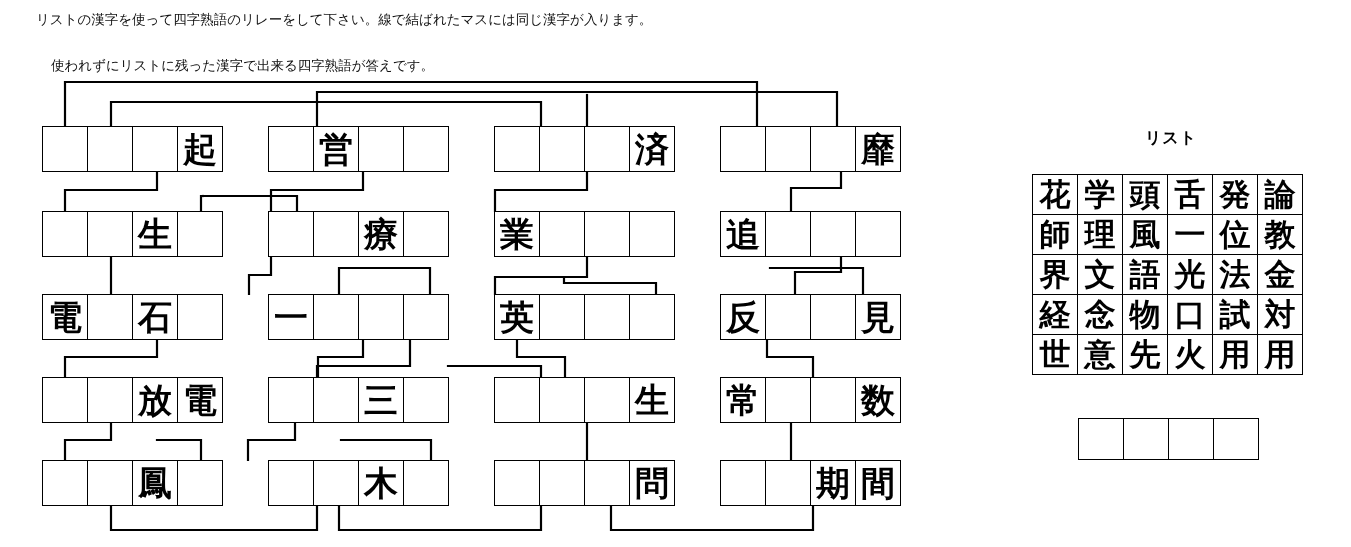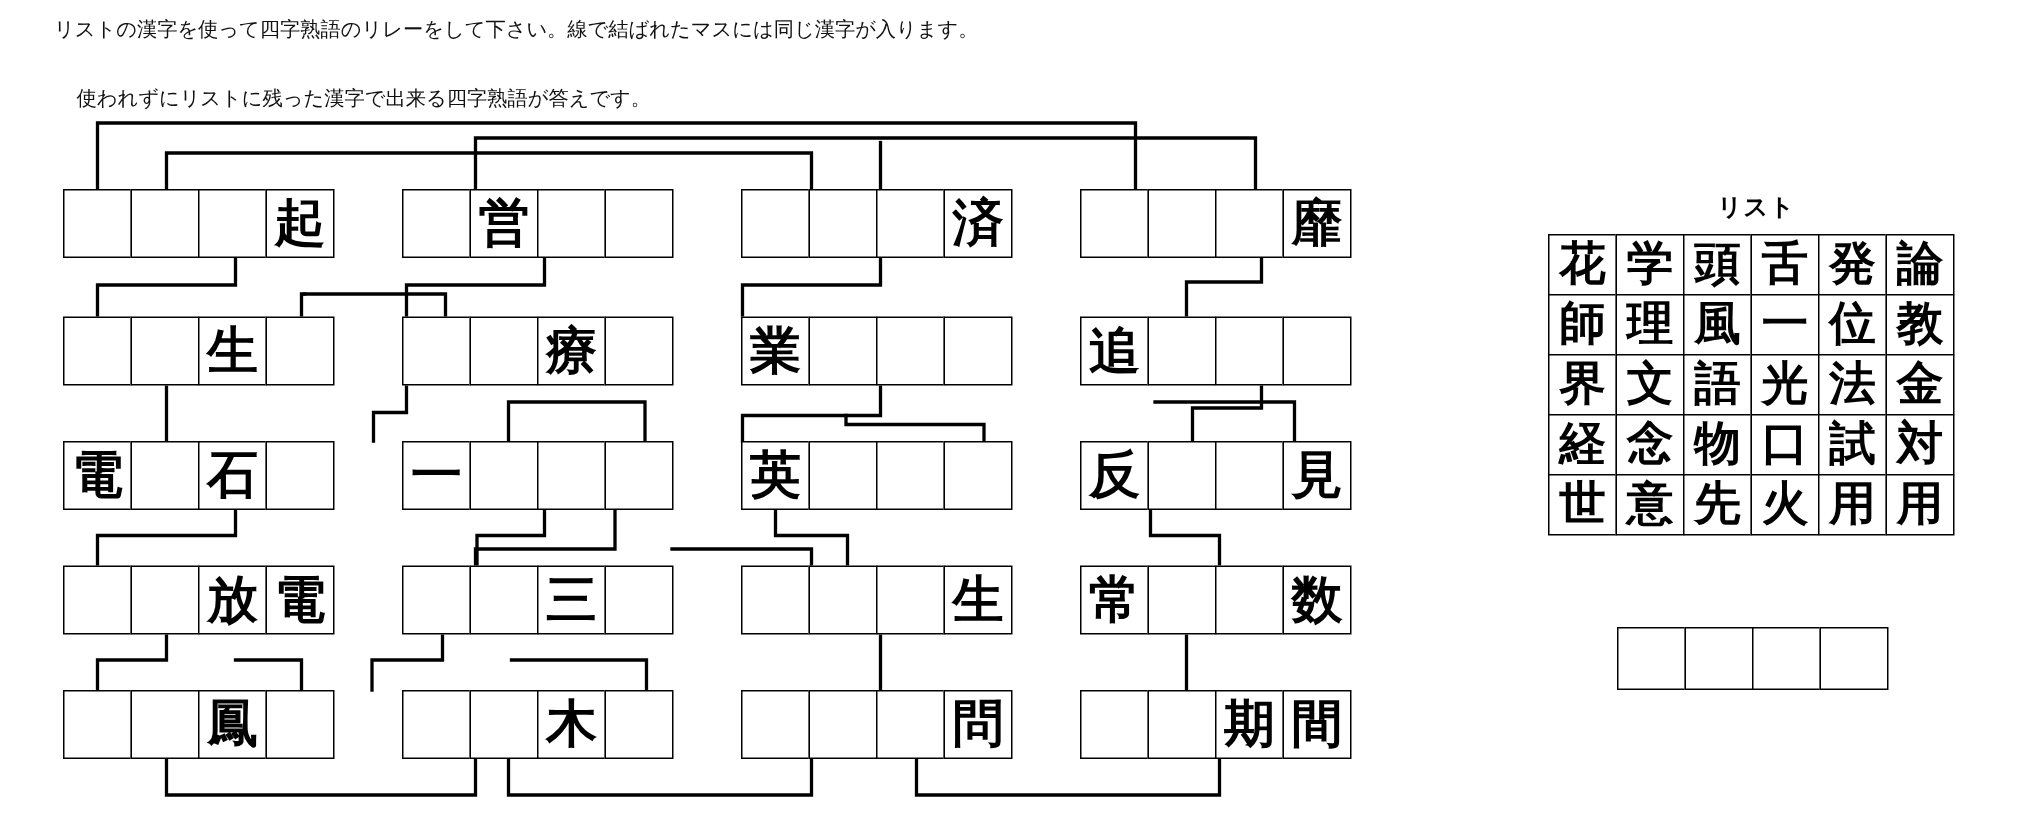--- a/index.html
+++ b/index.html
@@ -27,21 +27,21 @@
     display:flex;align-items:center;justify-content:center;
     font-family:"DejaVu Serif","Liberation Serif",serif;
     font-size:34px;line-height:1;font-weight:700;color:#000;
   }
   .cell:first-child{margin-left:0;}
 
   
   #listwrap{position:absolute;left:1032px;top:128px;}
   #list-title{
     width:278px;text-align:center;font-size:16px;font-weight:700;
-    letter-spacing:1px;margin-bottom:7px;color:#000;
+    letter-spacing:1px;margin-bottom:25px;color:#000;
   }
   #list-grid{display:flex;flex-direction:column;}
   .lrow{display:flex;}
   .lrow + .lrow .lcell{margin-top:-1px;}
   .lcell{
     width:46px;height:41px;box-sizing:border-box;
     border:1px solid #000;margin-left:-1px;background:#fff;
     display:flex;align-items:center;justify-content:center;
     font-family:"DejaVu Serif","Liberation Serif",serif;
     font-size:31px;line-height:1;font-weight:700;color:#000;

